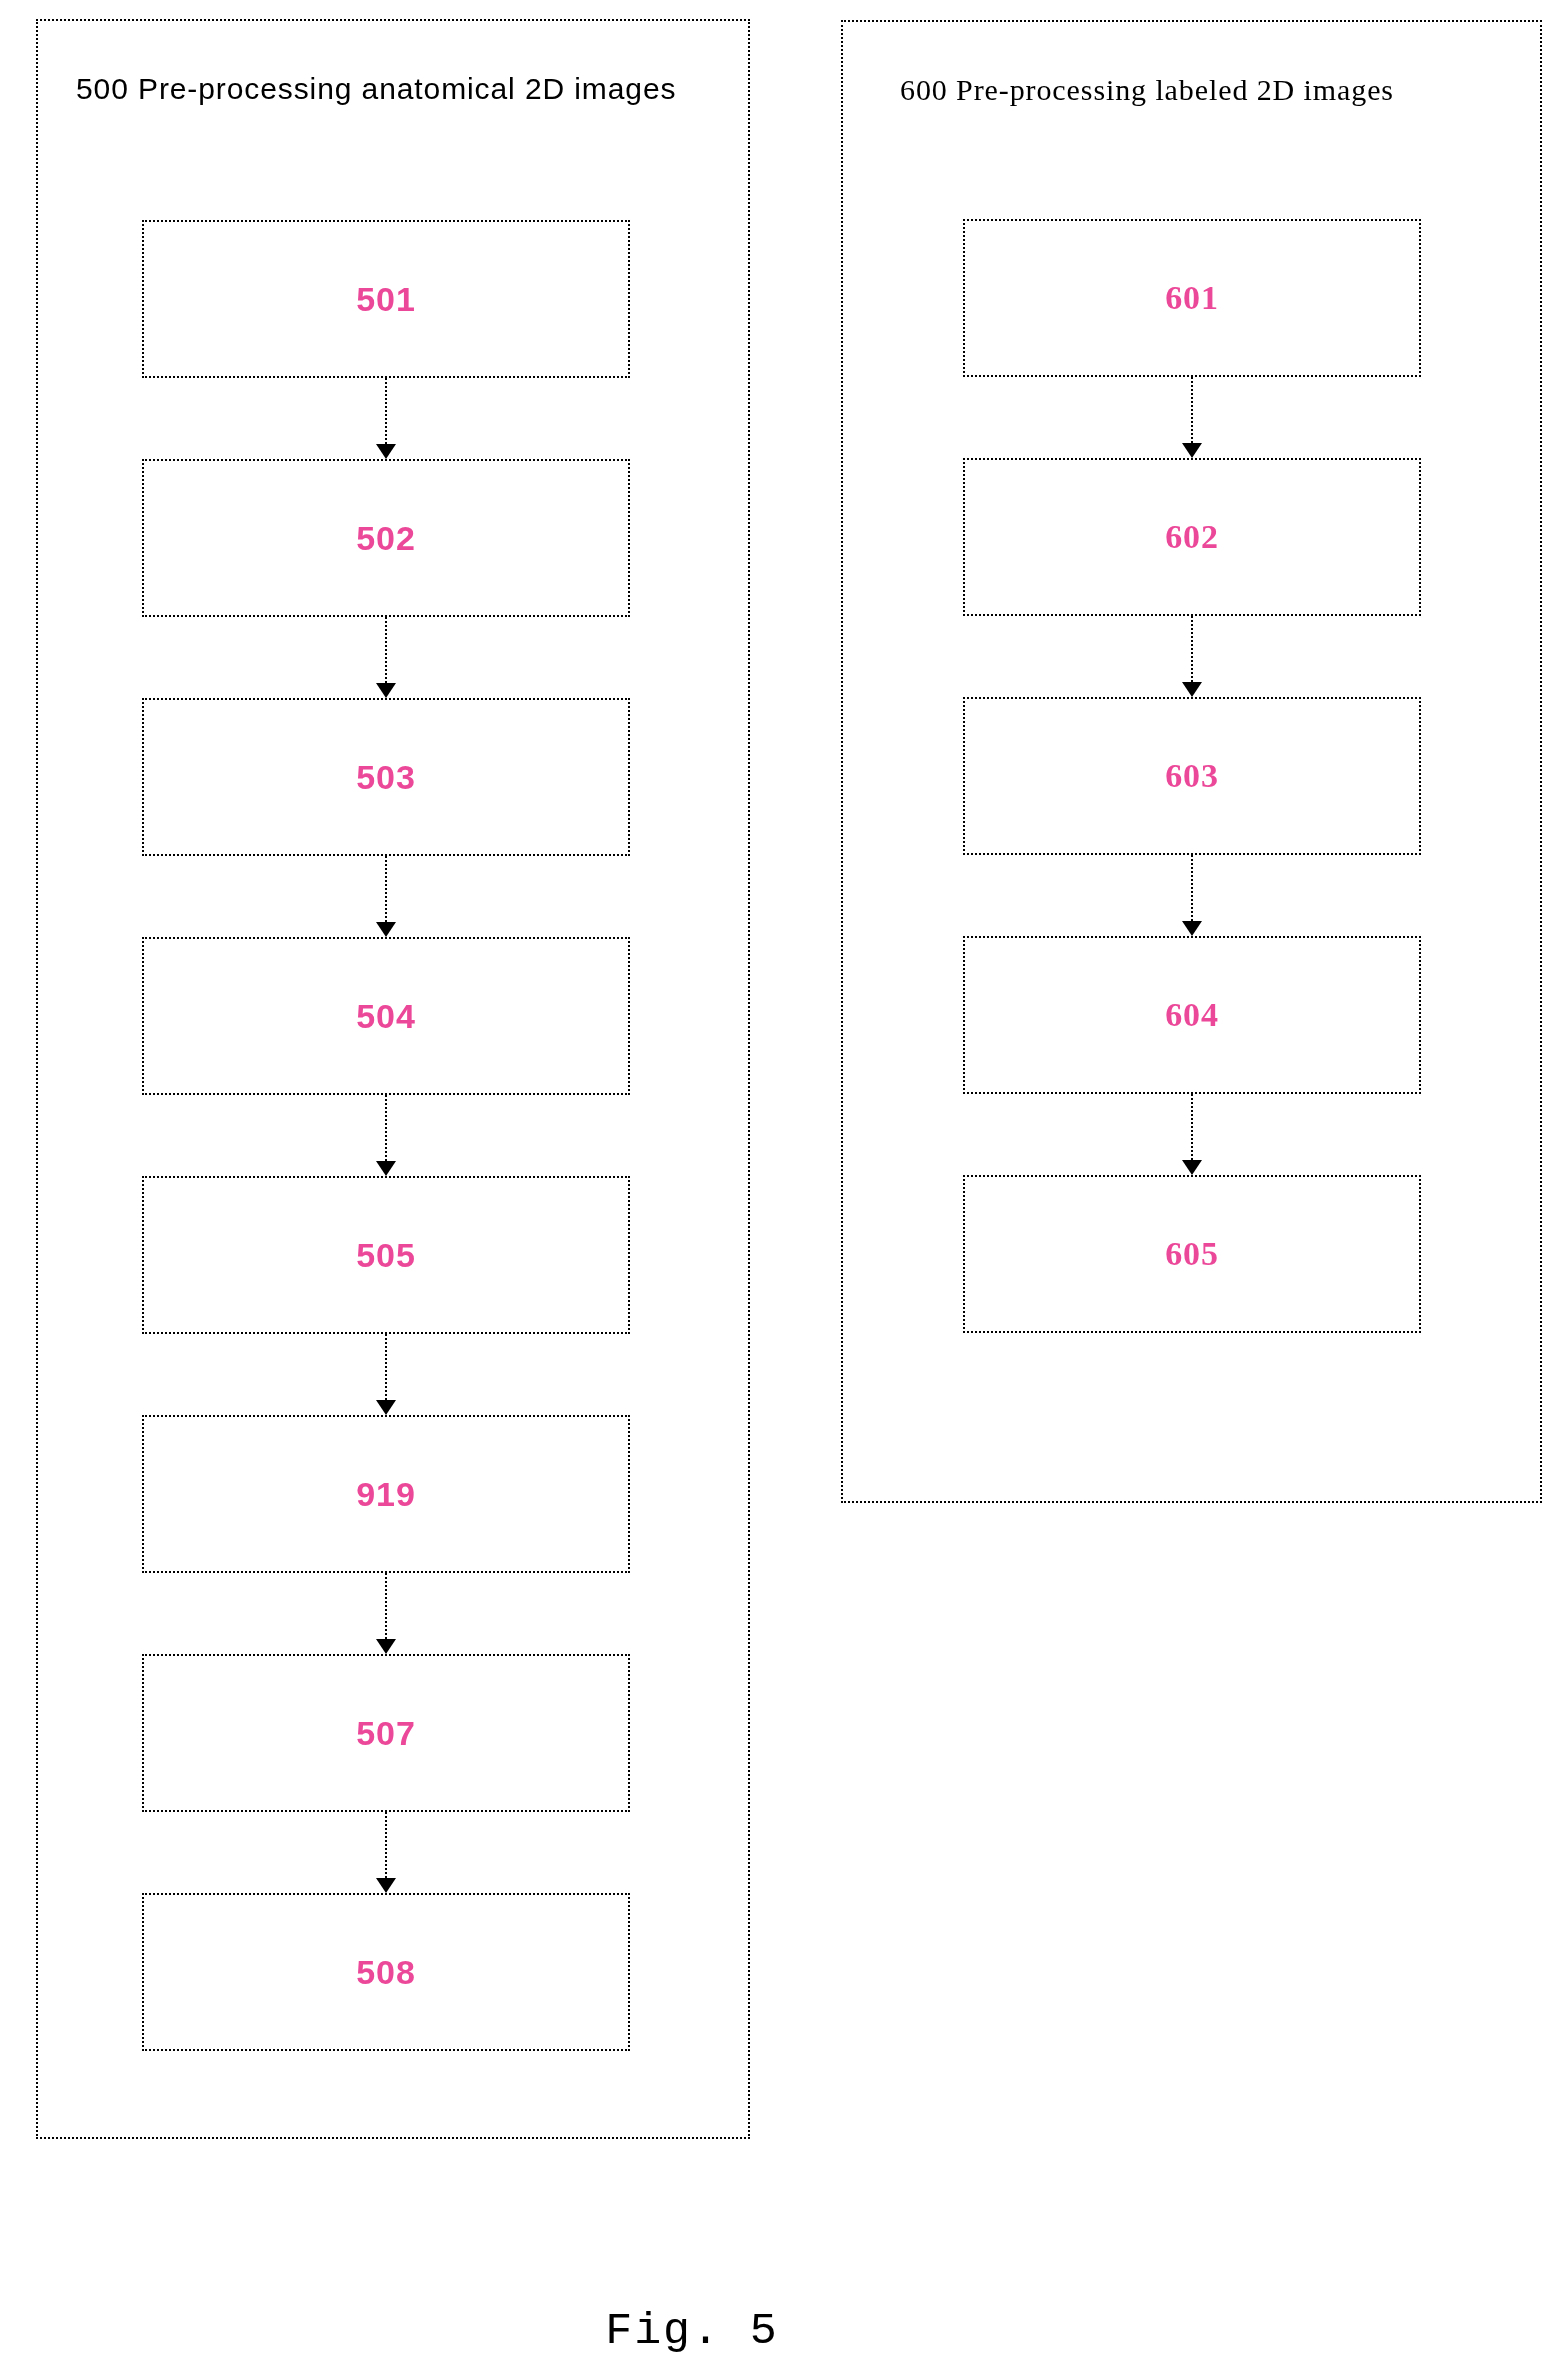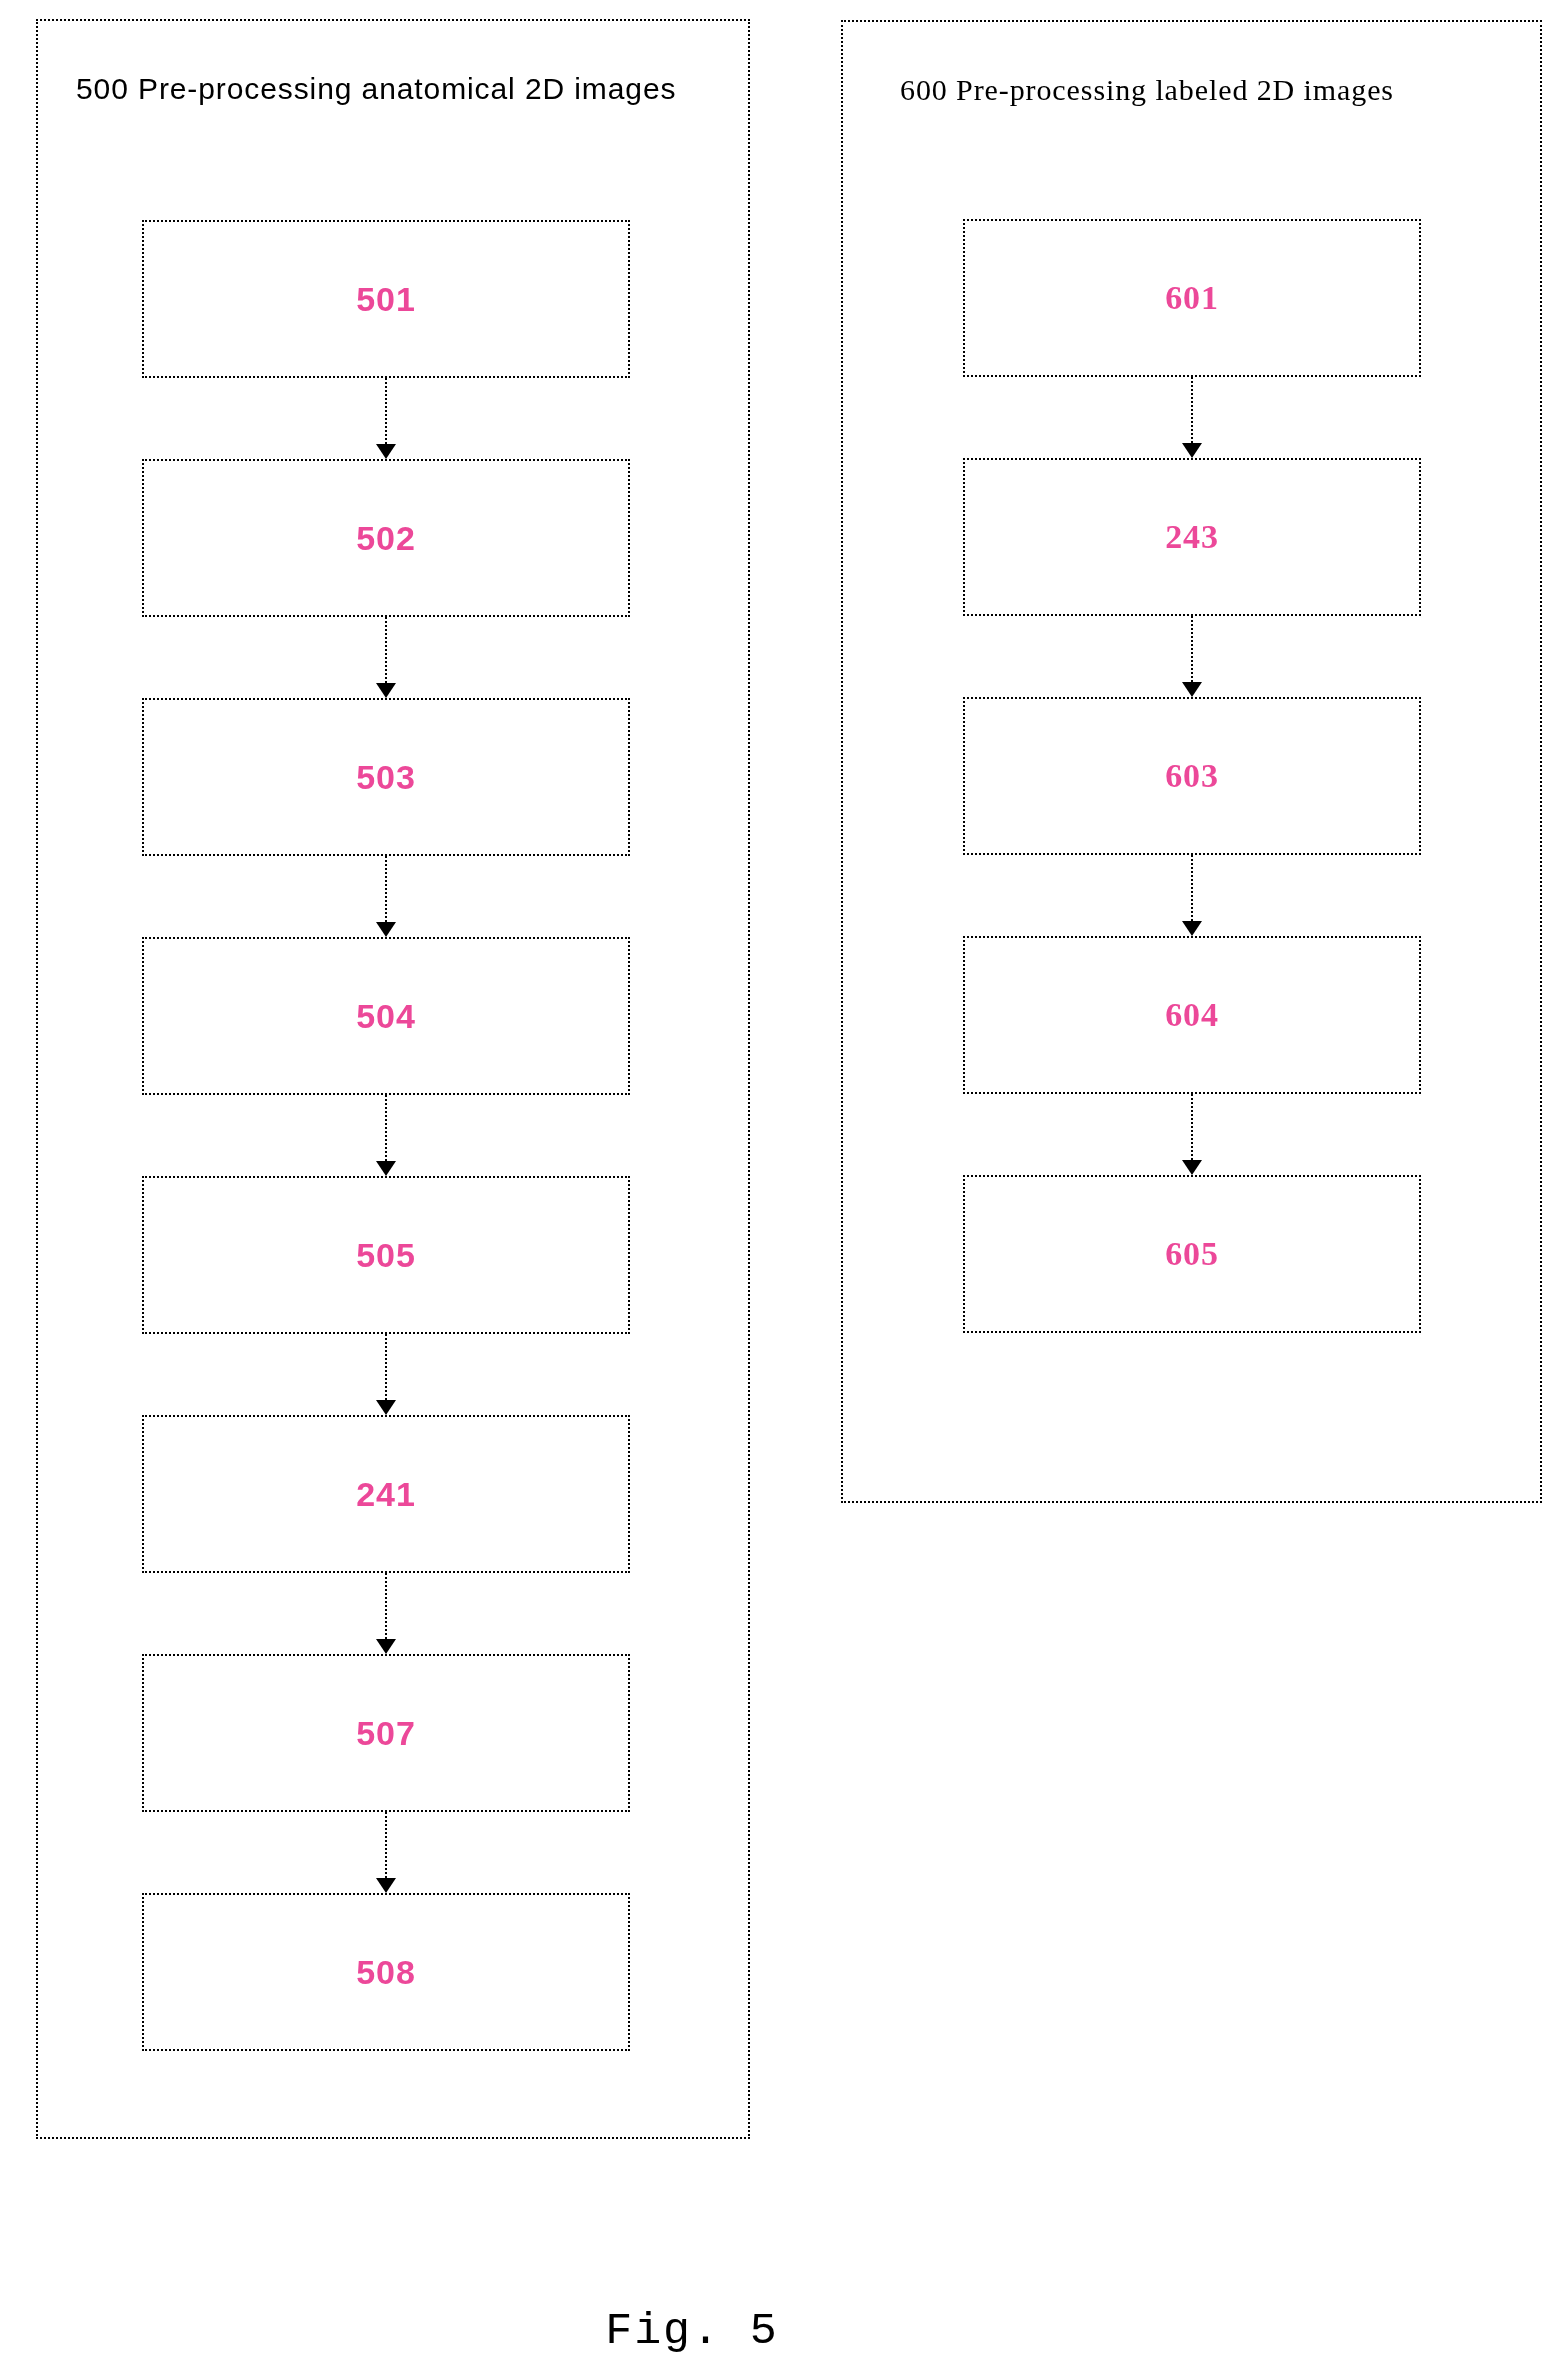--- a/index.html
+++ b/index.html
@@ -141,21 +141,21 @@
         <div class="flow-box">504</div>
         <div class="flow-arrow">
     <span class="stem"></span>
     <span class="head"></span>
   </div>
         <div class="flow-box">505</div>
         <div class="flow-arrow">
     <span class="stem"></span>
     <span class="head"></span>
   </div>
-        <div class="flow-box">241</div>
+        <div class="flow-box">919</div>
         <div class="flow-arrow">
     <span class="stem"></span>
     <span class="head"></span>
   </div>
         <div class="flow-box">507</div>
         <div class="flow-arrow">
     <span class="stem"></span>
     <span class="head"></span>
   </div>
         <div class="flow-box">508</div>
@@ -163,21 +163,21 @@
   </section>
 
   <section class="panel panel-right">
     <div class="panel-title">600 Pre-processing labeled 2D images</div>
     <div class="flow">
         <div class="flow-box">601</div>
         <div class="flow-arrow">
     <span class="stem"></span>
     <span class="head"></span>
   </div>
-        <div class="flow-box">243</div>
+        <div class="flow-box">602</div>
         <div class="flow-arrow">
     <span class="stem"></span>
     <span class="head"></span>
   </div>
         <div class="flow-box">603</div>
         <div class="flow-arrow">
     <span class="stem"></span>
     <span class="head"></span>
   </div>
         <div class="flow-box">604</div>

